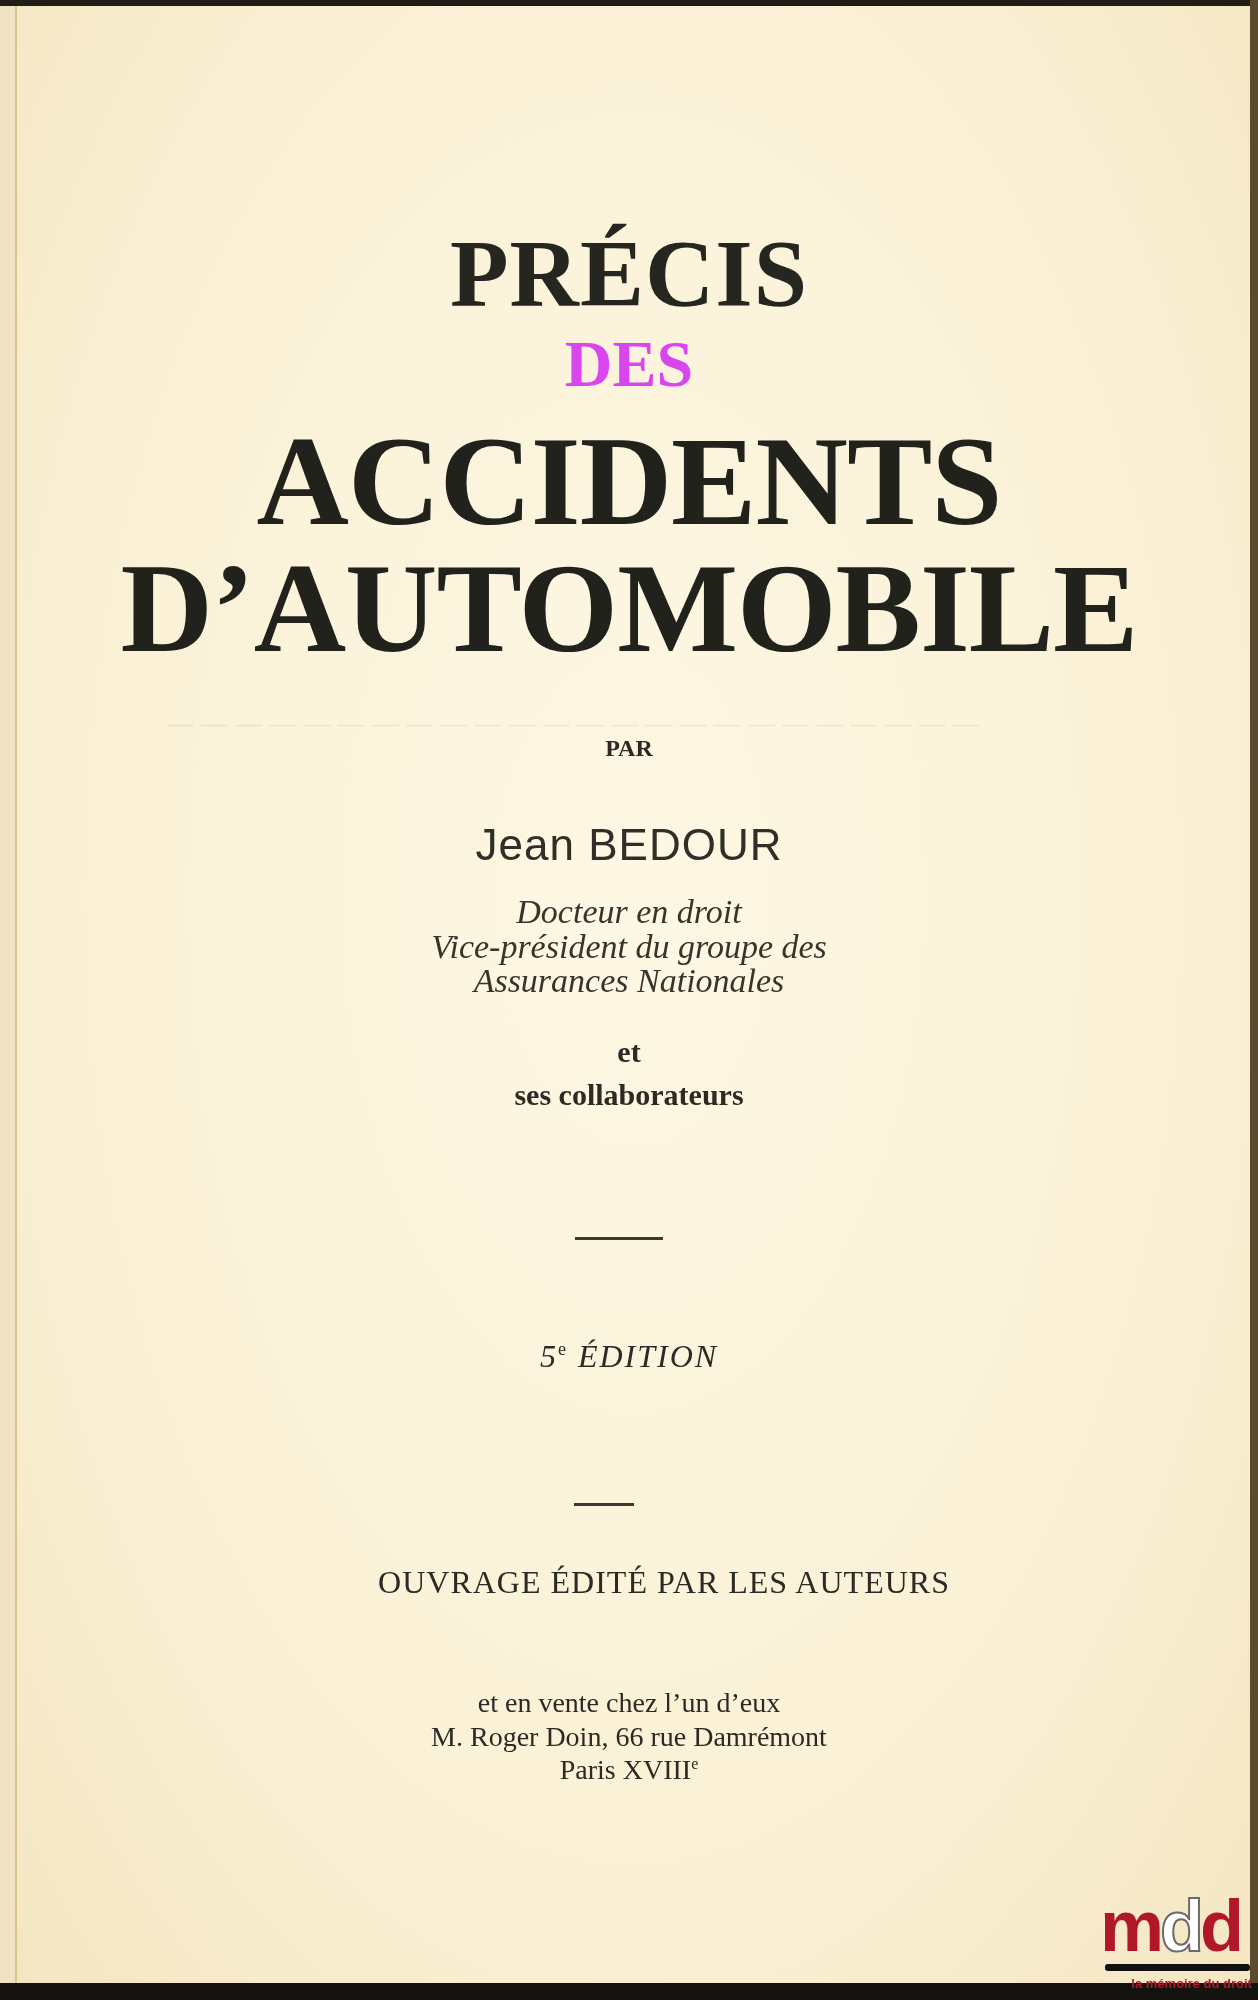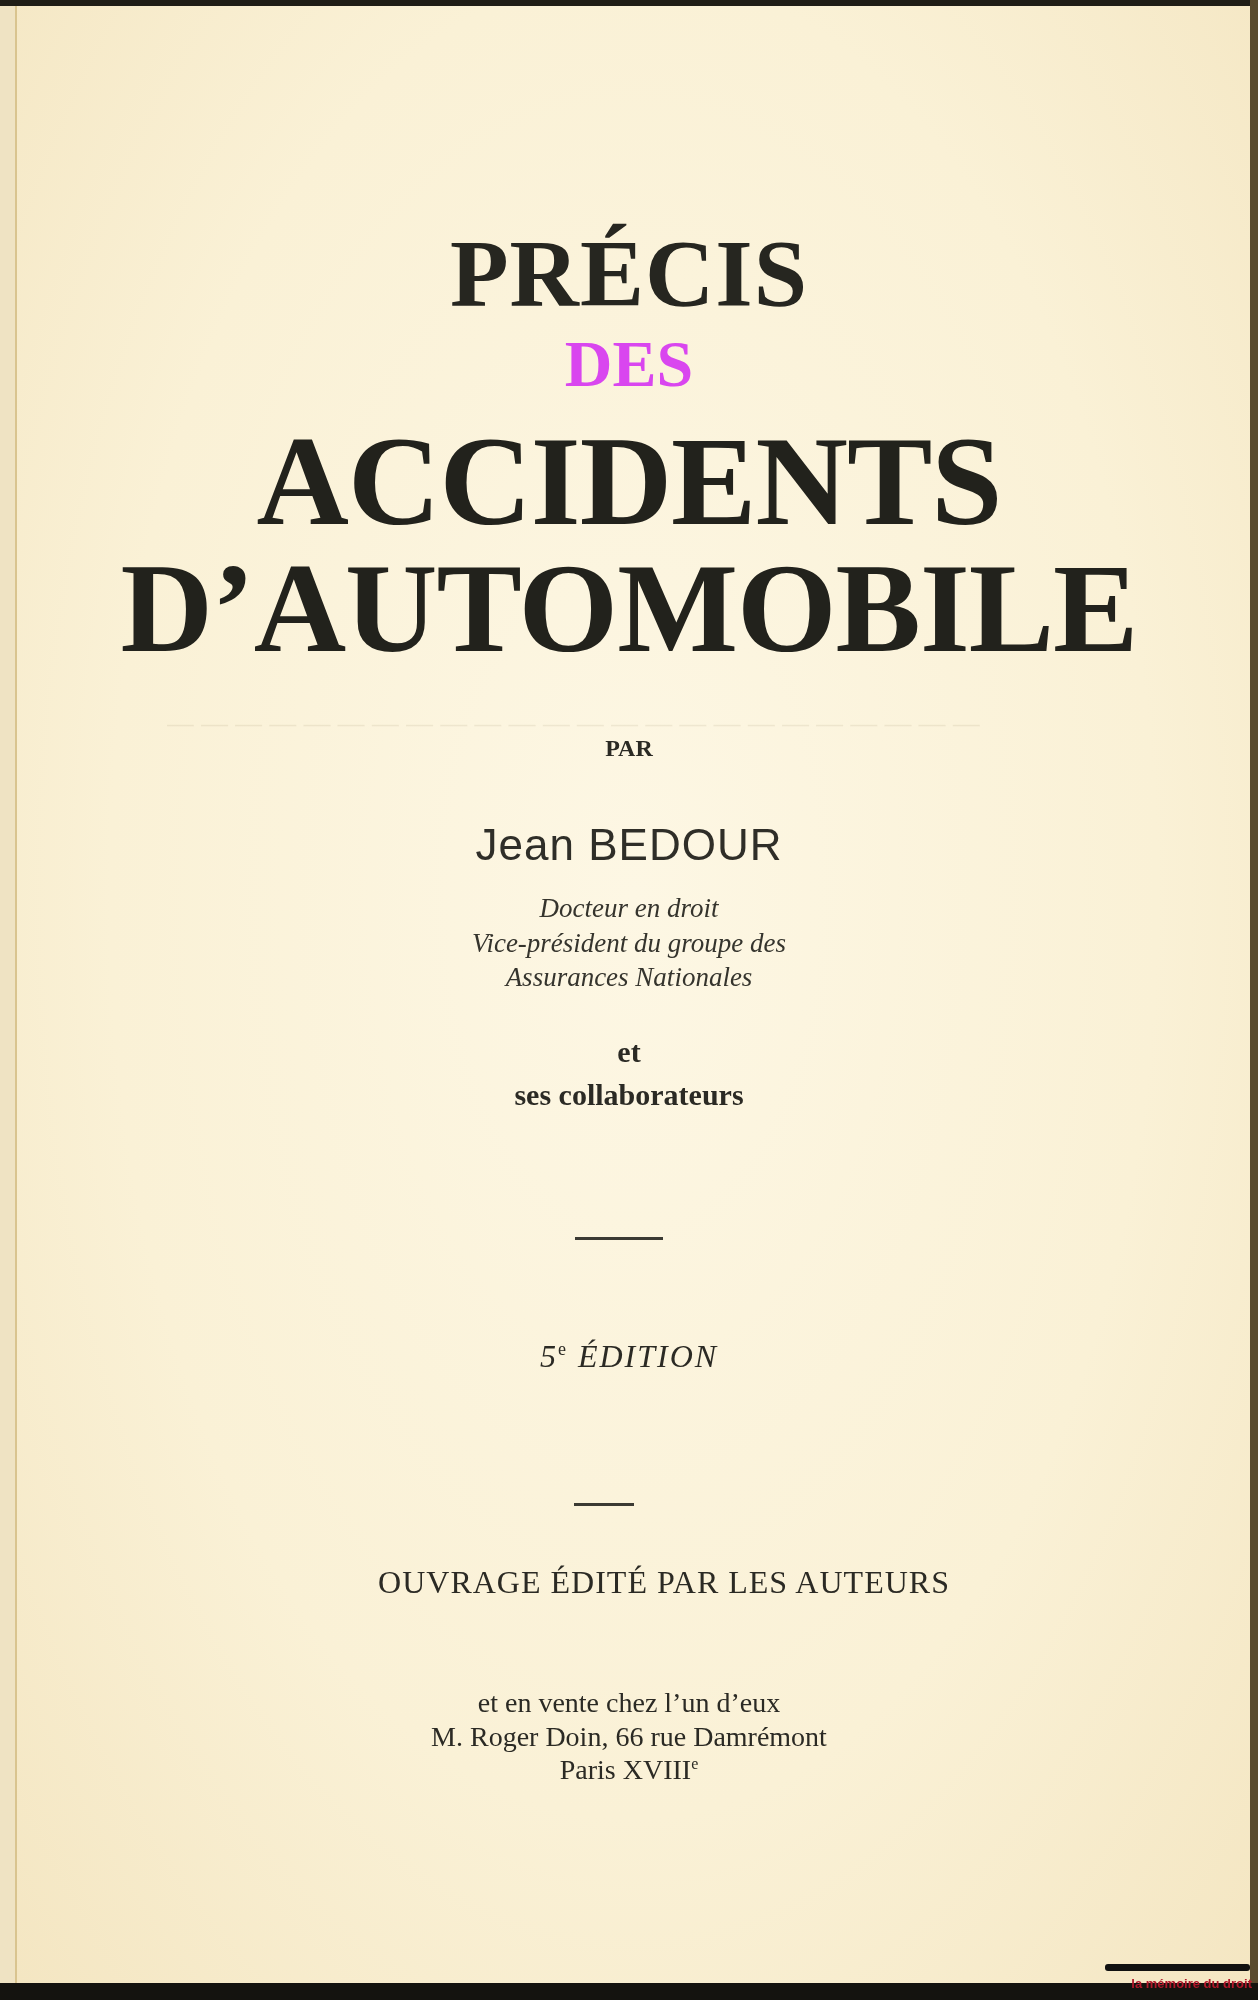--- a/index.html
+++ b/index.html
@@ -10,21 +10,21 @@
   .right-strip { position:absolute; left:1250px; top:0; width:8px; height:1983px; background:#5a4b2e; }
   .page { position:absolute; left:17px; top:6px; width:1233px; height:1977px;
     background: radial-gradient(ellipse at 50% 45%, #fdf7e4 0%, #faf1d6 60%, #f4e6c2 100%); }
   .c { position:absolute; left:0; width:1258px; text-align:center; color:#2b2a24; white-space:nowrap; }
   .t1 { top:218px; font-size:96px; font-weight:bold; letter-spacing:1px; color:#262620; }
   .t2 { top:326px; font-size:66px; font-weight:bold; color:#d946ef; }
   .t3 { top:408px; font-size:128px; font-weight:bold; color:#22221c; letter-spacing:-1px; }
   .t4 { top:535px; font-size:128px; font-weight:bold; color:#22221c; letter-spacing:-1px; }
   .par { top:735px; font-size:24px; font-weight:bold; }
   .author { top:790px; font-size:44px; letter-spacing:1px; font-family:"Liberation Sans", sans-serif; font-weight:normal; color:#2f2e28;margin-top:30px; }
-  .ital { font-style:italic; font-size:27px; color:#35342d; }
+  .ital { font-style:italic; font-size:34px; color:#35342d; }
   .i1 { top:893px; } .i2 { top:928px; } .i3 { top:962px; }
   .et { top:1035px; font-size:30px; font-weight:bold; }
   .collab { top:1078px; font-size:30px; font-weight:bold; }
   .rule { position:absolute; height:3px; background:#3b3a33; }
   .r1 { left:575px; top:1237px; width:88px; }
   .r2 { left:574px; top:1503px; width:60px; }
   .ed { top:1338px; font-size:32px; font-style:italic; letter-spacing:2px; }
   .ed sup { font-size:18px; font-style:normal; }
   .ouv { top:1564px; font-size:32px; letter-spacing:1px;margin-left:35px; }
   .v1 { top:1687px; font-size:28px; }
@@ -73,15 +73,16 @@
 <div class="rule r2"></div>
 
 <div class="c ouv">OUVRAGE ÉDITÉ PAR LES AUTEURS</div>
 <div class="c v1">et en vente chez l’un d’eux</div>
 <div class="c v2">M. Roger Doin, 66 rue Damrémont</div>
 <div class="c v3">
   <span>Paris XVIII</span><sup>e</sup>
 </div>
 
 <div class="logo">
+  <div class="logo-mdd"><span>m</span><span class="d1">d</span><span>d</span></div>
   <div class="logo-bar"></div>
   <div class="logo-tag">la mémoire du droit</div>
 </div>
 
 </body></html>

